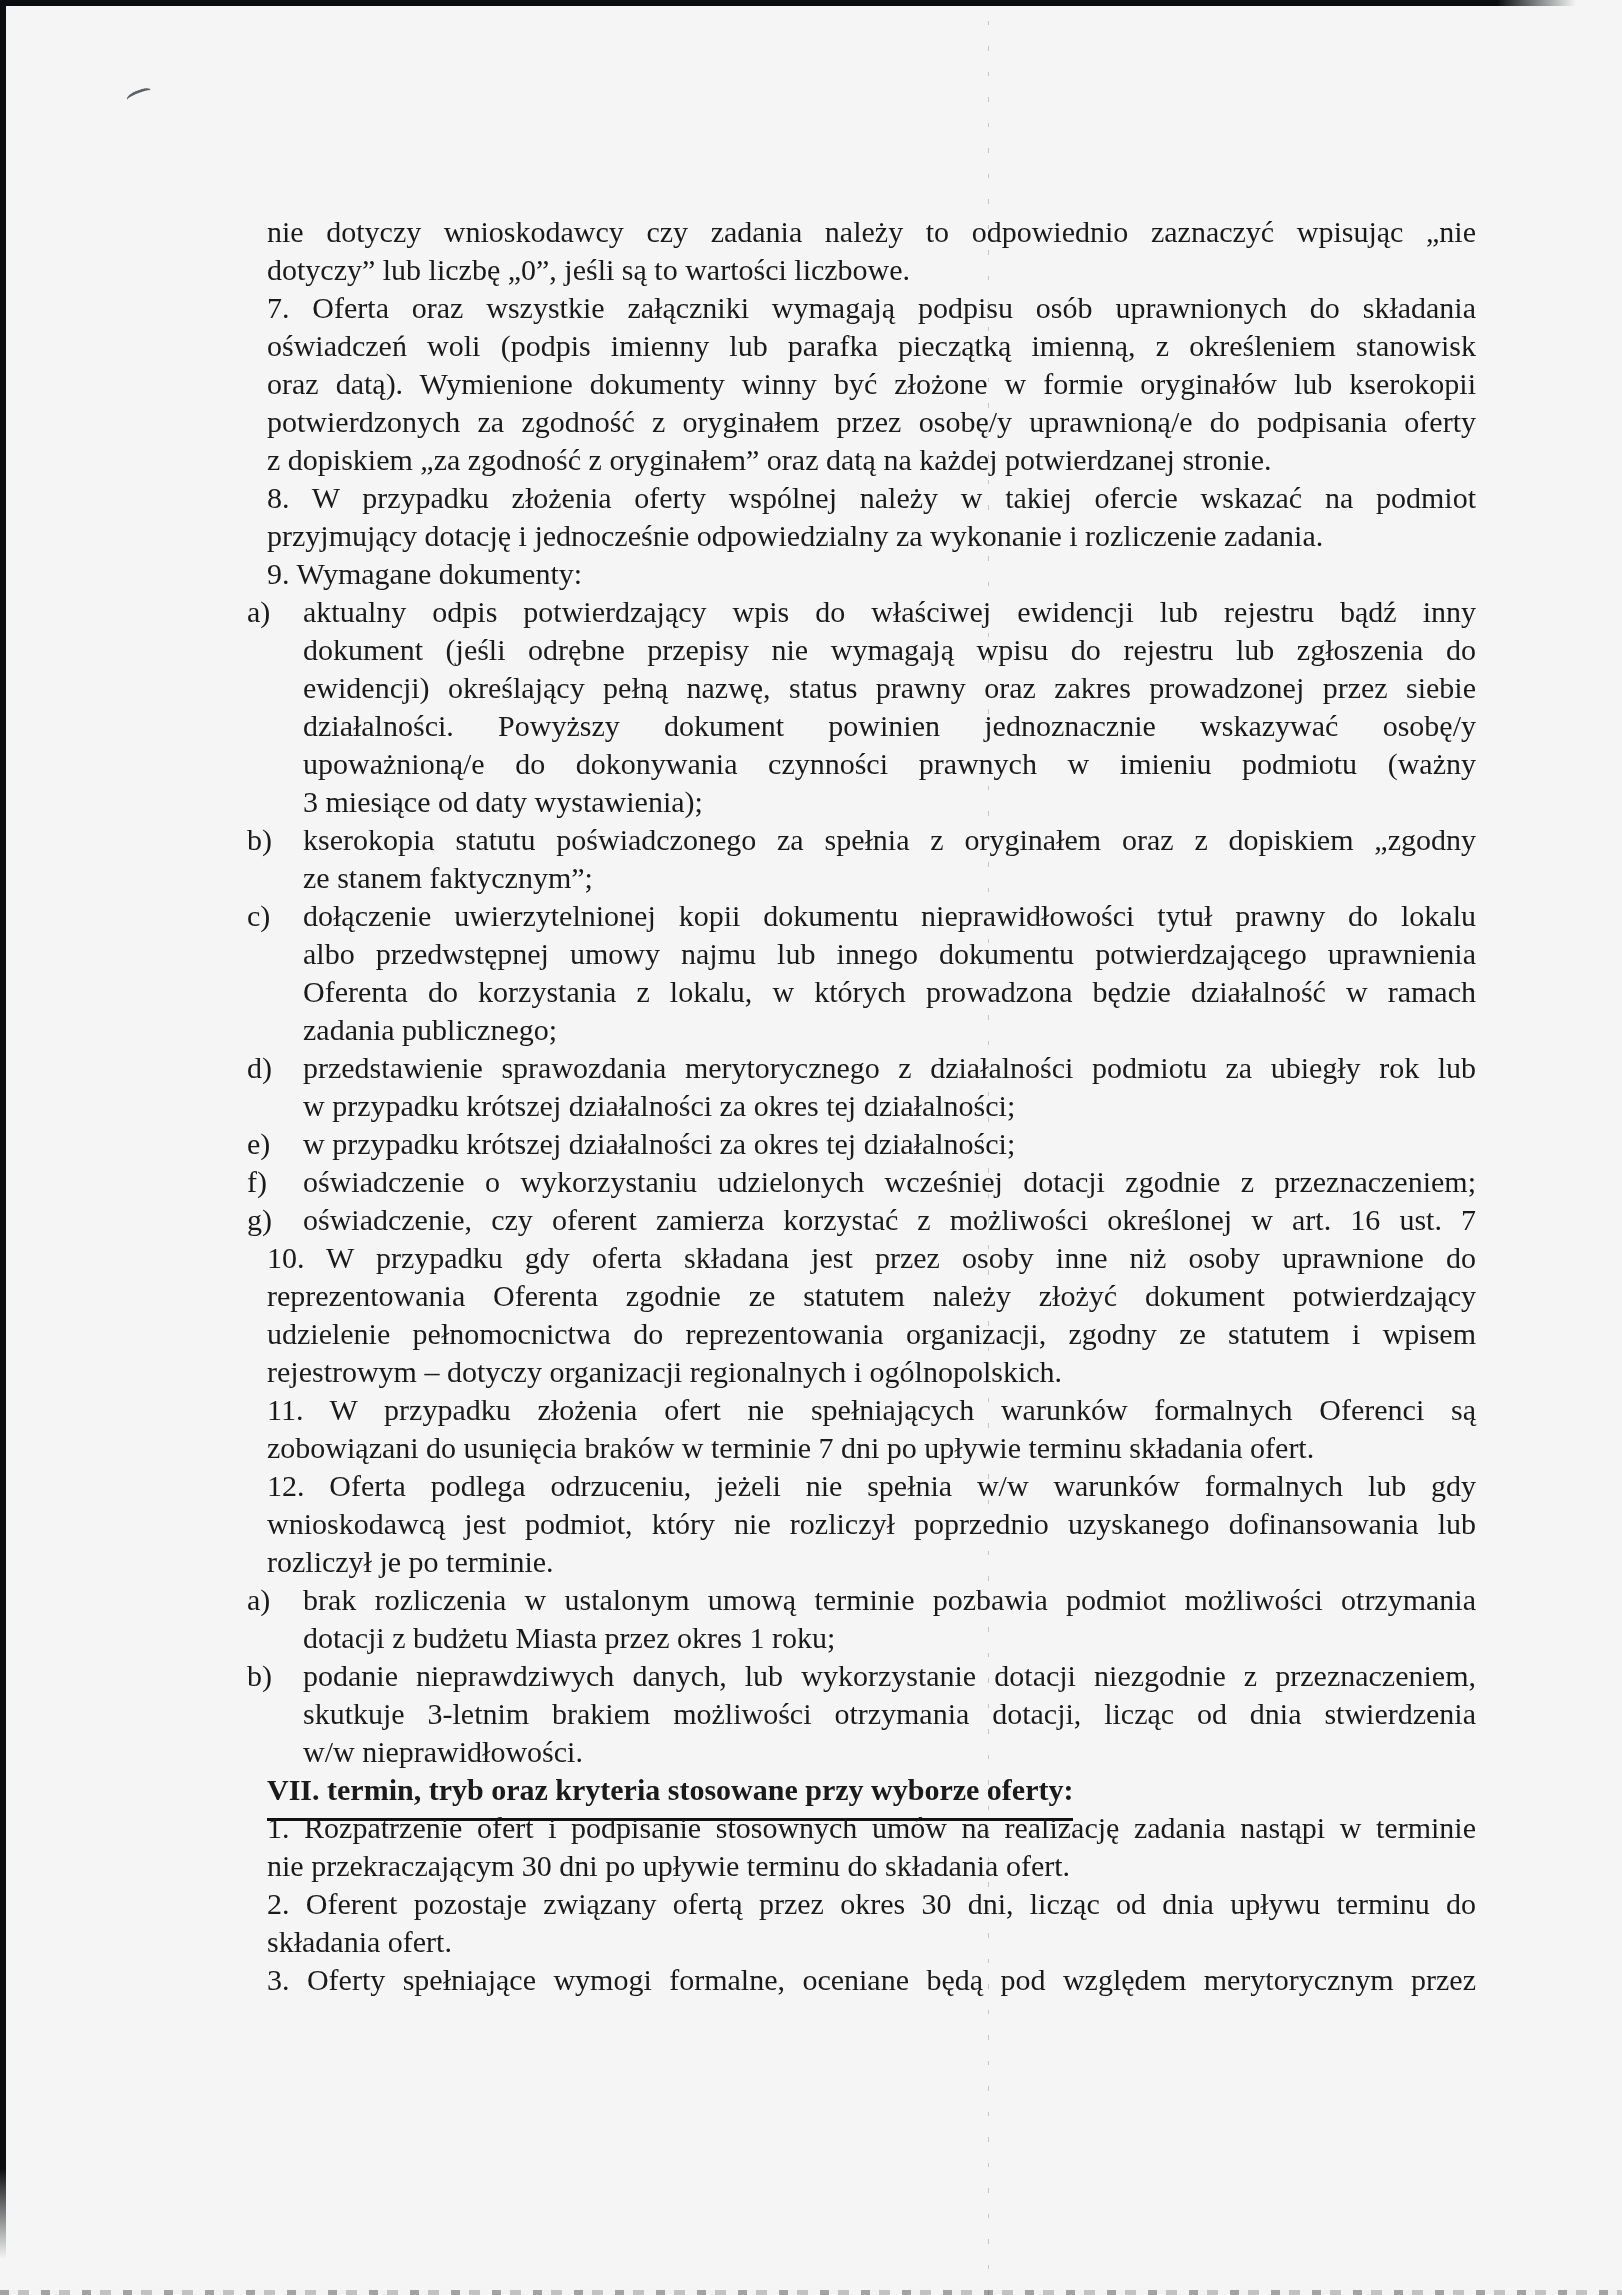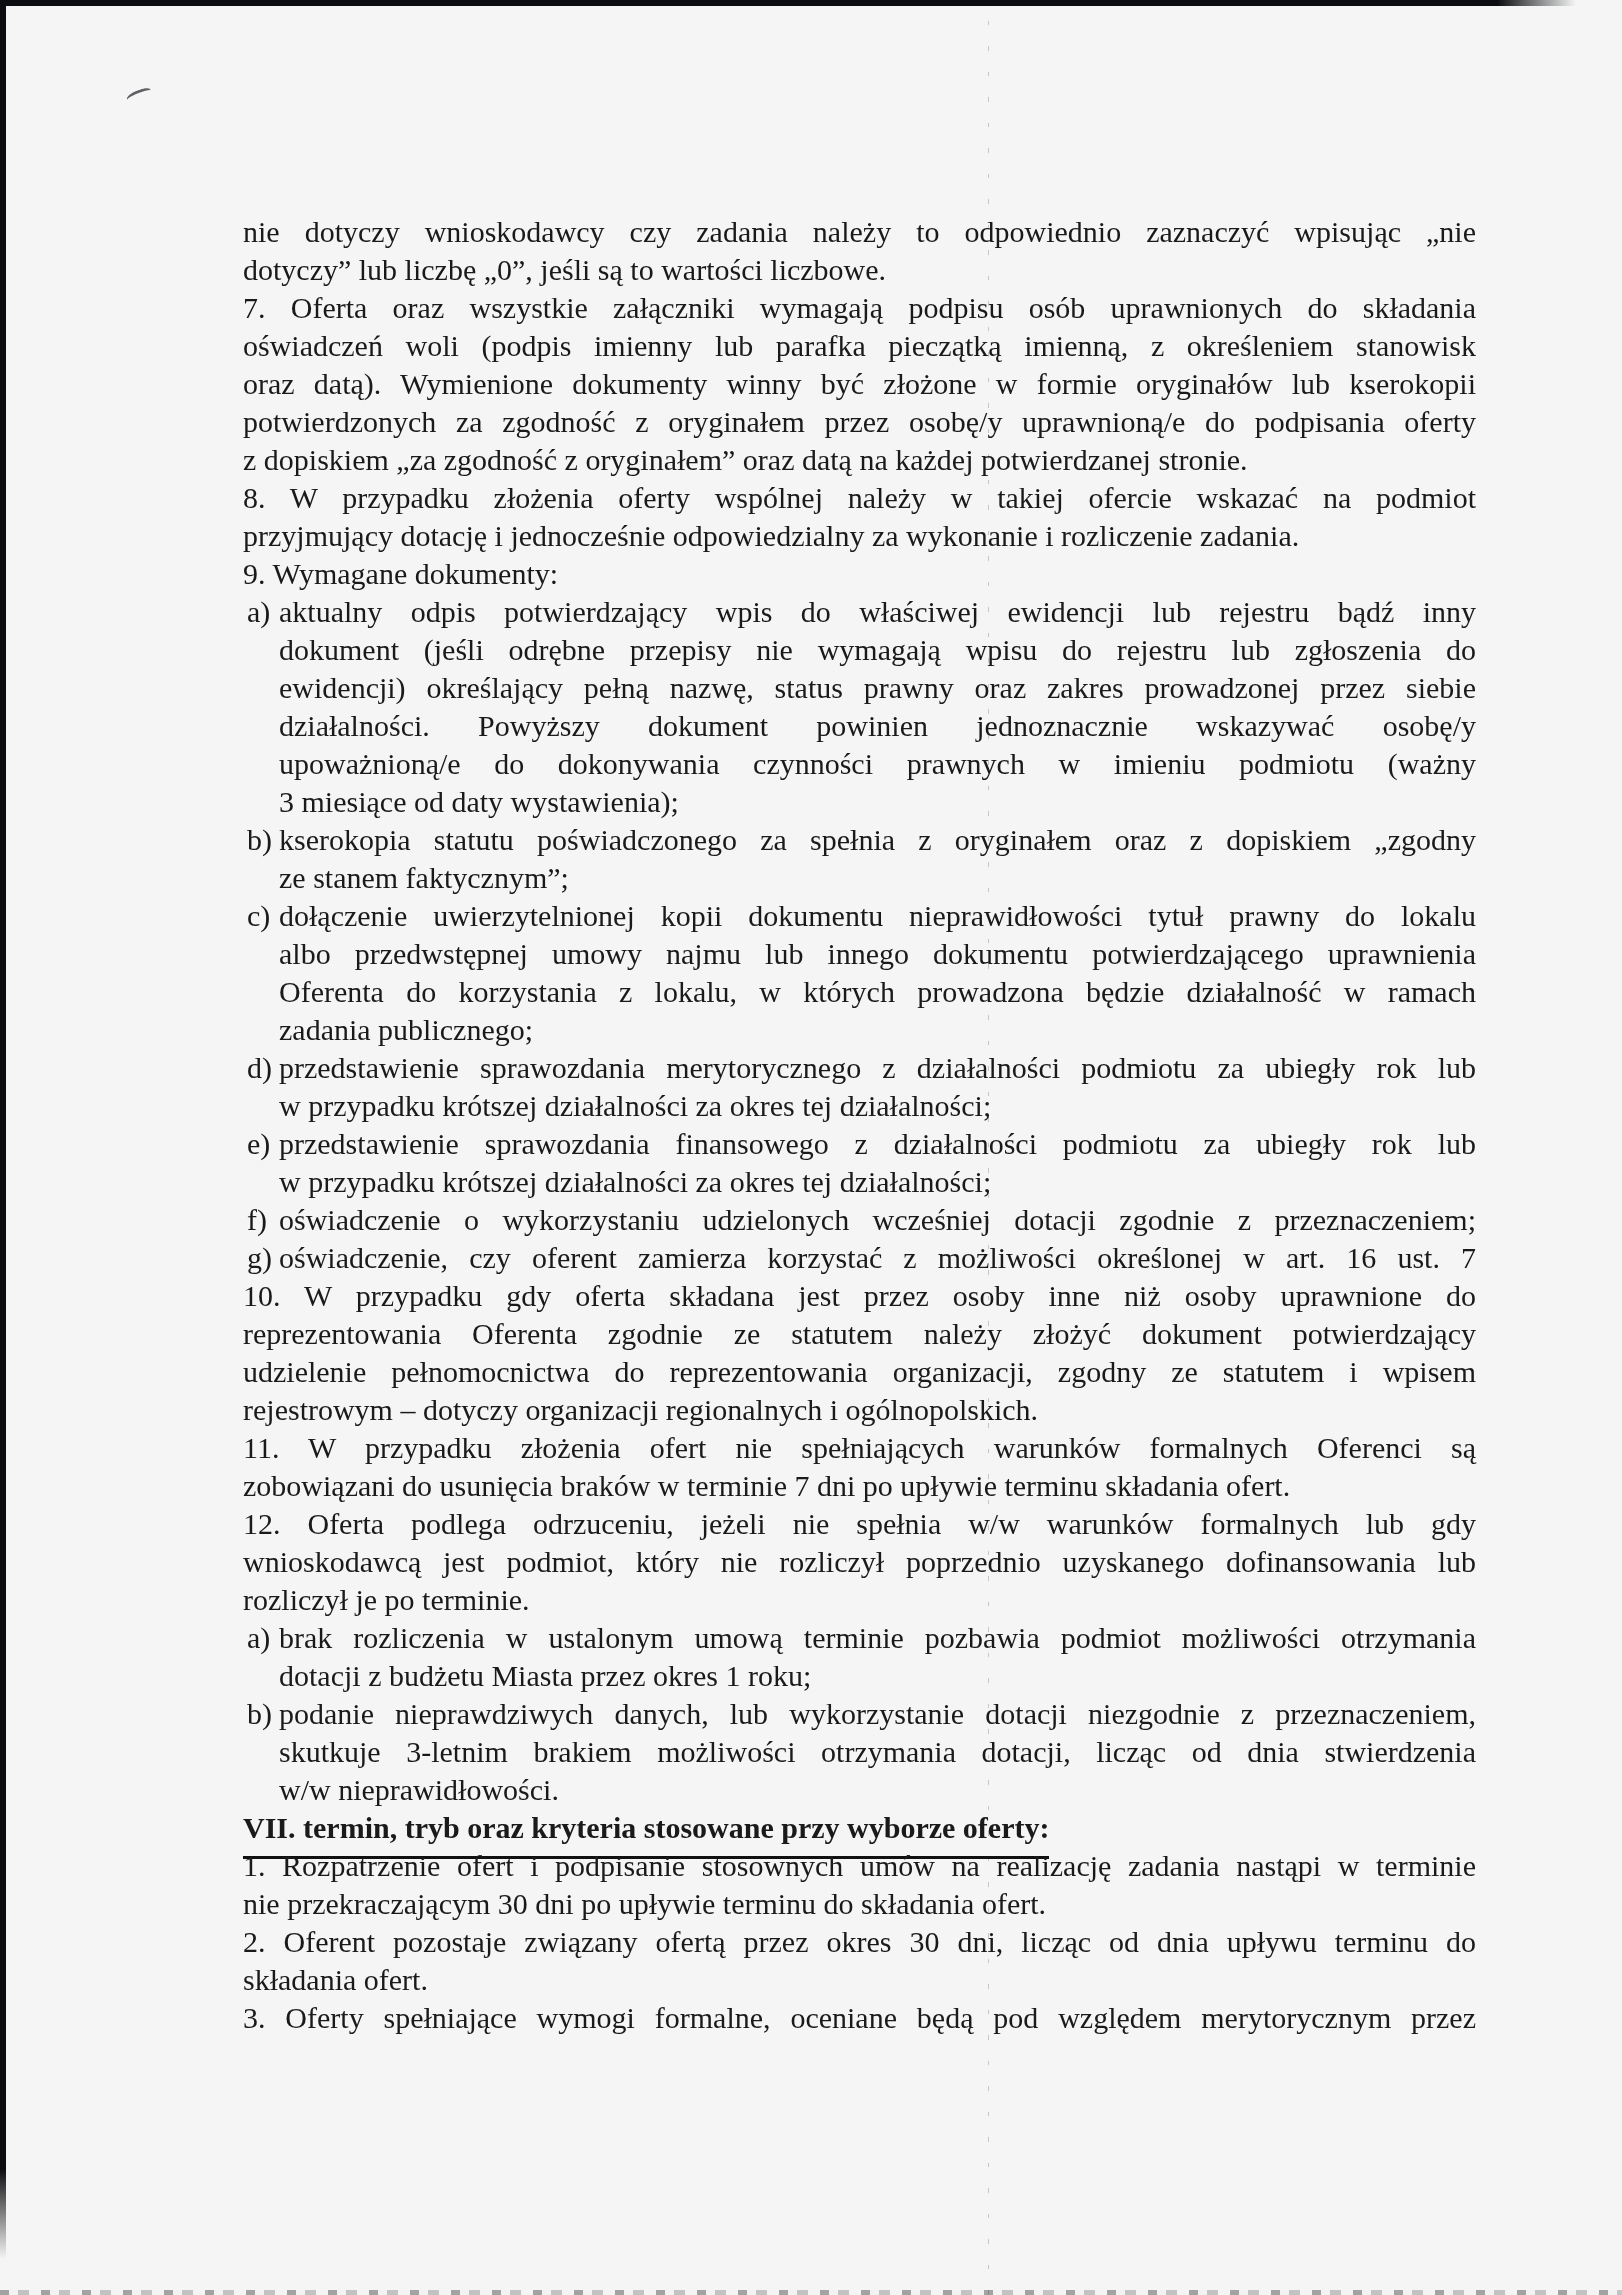--- a/index.html
+++ b/index.html
@@ -23,21 +23,21 @@
                  rgba(95,95,95,.45) 17.7px 29px, rgba(225,225,225,.05) 29px 41px); }
   .pen-mark { position:absolute; left:126px; top:90px; width:26px; height:10.5px;
                border-top:3.3px solid rgba(25,28,34,.8); border-radius:60% 40%;
                transform:rotate(-18deg); opacity:.85; }
 
   
   .content { position:absolute; left:243px; top:213px; width:1233px;
              font-size:30px; line-height:38px; color:var(--ink);
              text-rendering:optimizeLegibility; }
   .block { margin:0; }
-  .ln      { text-align:justify; text-align-last:justify; text-justify:inter-word; }
+  .ln      { text-align:justify; text-align-last:justify; text-justify:inter-word;margin-left:24px; }
   .ln.last { text-align:right; text-align-last:left; }
   .item { position:relative; padding-left:36px; }
   .item .label { position:absolute; left:3.9px; top:0; }
   .heading .hd { font-weight:bold; border-bottom:3.9px solid #101010; padding-bottom:12px; }
 </style>
 </head>
 <body>
 
 <div class="page">
   <div class="edge-top"></div>
@@ -95,21 +95,20 @@
     </div>
 
     <div class="block item">
       <span class="label">d)</span>
       <div class="ln">przedstawienie sprawozdania merytorycznego z działalności podmiotu za ubiegły rok lub</div>
       <div class="ln last">w przypadku krótszej działalności za okres tej działalności;</div>
     </div>
 
     <div class="block item">
       <span class="label">e)</span>
-      <div class="ln">przedstawienie sprawozdania finansowego z działalności podmiotu za ubiegły rok lub</div>
       <div class="ln last">w przypadku krótszej działalności za okres tej działalności;</div>
     </div>
 
     <div class="block item">
       <span class="label">f)</span>
       <div class="ln">oświadczenie o wykorzystaniu udzielonych wcześniej dotacji zgodnie z przeznaczeniem;</div>
     </div>
 
     <div class="block item">
       <span class="label">g)</span>

